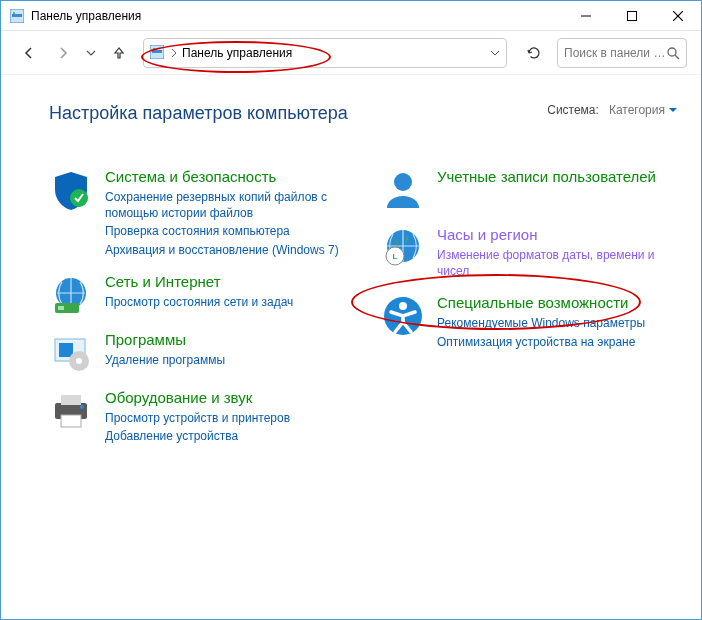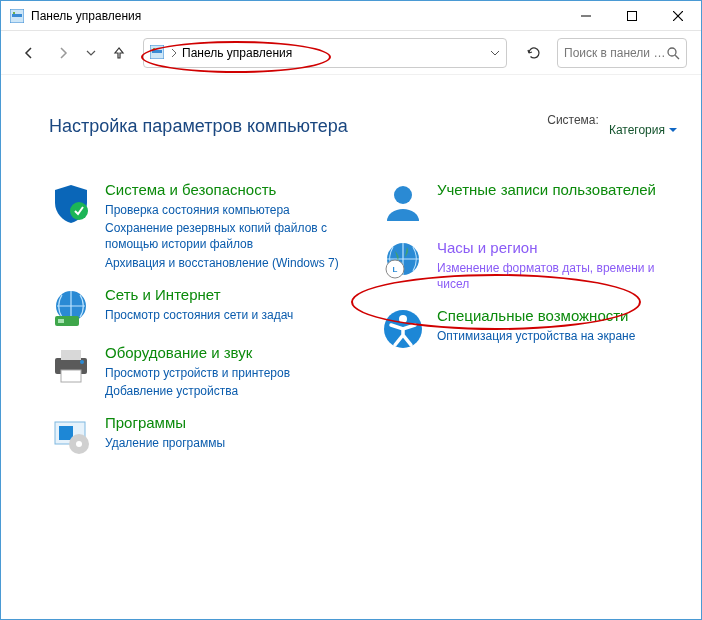--- a/index.html
+++ b/index.html
@@ -82,37 +82,36 @@
   }
   .search-box span { flex: 1; white-space: nowrap; overflow: hidden; text-overflow: ellipsis; }
   .search-box svg { flex-shrink: 0; }
 
   
   .content {
     padding: 28px 24px 20px 48px;
   }
   .content-header {
     display: flex;
-    align-items: flex-end;
+    align-items: flex-start;
     margin-bottom: 24px;
   }
   .page-title {
     font-size: 18px;
     color: #1a4780;
     font-weight: 400;
   }
   .view-block {
     margin-left: auto;
     font-size: 12px;
     color: #444;
     display: flex; align-items: center; gap: 10px;
   }
   .view-link {
-    color: #14532d;
-    margin-top: 20px;
+    color: #737373;
   }
   .view-link::after {
     content: "";
     display: inline-block;
     margin-left: 4px;
     border: 4px solid transparent;
     border-top-color: #1067c4;
     transform: translateY(2px);
   }
 
@@ -272,22 +271,22 @@
       <div class="category">
         <div class="cat-icon">
           <svg width="44" height="44" viewBox="0 0 44 44">
               <path d="M22 4 L38 9 L38 22 C38 32 30 40 22 42 C14 40 6 32 6 22 L6 9 Z" fill="#0a66b8"></path>
               <circle cx="30" cy="30" r="9" fill="#1cb556"></circle>
               <path d="M26 30 L29 33 L34 26" fill="none" stroke="#fff" stroke-width="2"></path>
             </svg>
         </div>
         <div class="cat-body">
           <div class="cat-title">Система и безопасность</div>
+          <span class="cat-link">Сохранение резервных копий файлов с помощью истории файлов</span>
           <span class="cat-link">Проверка состояния компьютера</span>
-          <span class="cat-link">Сохранение резервных копий файлов с помощью истории файлов</span>
           <span class="cat-link">Архивация и восстановление (Windows 7)</span>
         </div>
       </div>
 
       <div class="category">
         <div class="cat-icon">
           <svg width="44" height="44" viewBox="0 0 44 44">
               <circle cx="22" cy="20" r="15" fill="#2a8ad4"></circle>
               <path d="M8 20 h28 M22 5 v30 M13 9 a20 20 0 0 0 0 22 M31 9 a20 20 0 0 1 0 22" fill="none" stroke="#bde4ff" stroke-width="1.2"></path>
               <rect x="6" y="30" width="24" height="10" rx="2" fill="#3ea64a"></rect>
@@ -296,45 +295,45 @@
         </div>
         <div class="cat-body">
           <div class="cat-title">Сеть и Интернет</div>
           <span class="cat-link">Просмотр состояния сети и задач</span>
         </div>
       </div>
 
       <div class="category">
         <div class="cat-icon">
           <svg width="44" height="44" viewBox="0 0 44 44">
+              <rect x="6" y="8" width="30" height="22" fill="#e6f2fb" stroke="#7fb8e0"></rect>
+              <rect x="10" y="12" width="14" height="14" fill="#1d87d6"></rect>
+              <circle cx="30" cy="30" r="10" fill="#d0d0d0"></circle>
+              <circle cx="30" cy="30" r="3" fill="#fff"></circle>
+            </svg>
+        </div>
+        <div class="cat-body">
+          <div class="cat-title">Программы</div>
+          <span class="cat-link">Удаление программы</span>
+        </div>
+      </div>
+
+      <div class="category">
+        <div class="cat-icon">
+          <svg width="44" height="44" viewBox="0 0 44 44">
               <rect x="6" y="14" width="32" height="16" rx="2" fill="#5a5a5a"></rect>
               <rect x="12" y="6" width="20" height="10" fill="#d8d8d8"></rect>
               <rect x="12" y="26" width="20" height="12" fill="#fff" stroke="#aaa"></rect>
               <circle cx="33" cy="18" r="2" fill="#2a8ad4"></circle>
             </svg>
         </div>
         <div class="cat-body">
           <div class="cat-title">Оборудование и звук</div>
           <span class="cat-link">Просмотр устройств и принтеров</span>
           <span class="cat-link">Добавление устройства</span>
-        </div>
-      </div>
-
-      <div class="category">
-        <div class="cat-icon">
-          <svg width="44" height="44" viewBox="0 0 44 44">
-              <rect x="6" y="8" width="30" height="22" fill="#e6f2fb" stroke="#7fb8e0"></rect>
-              <rect x="10" y="12" width="14" height="14" fill="#1d87d6"></rect>
-              <circle cx="30" cy="30" r="10" fill="#d0d0d0"></circle>
-              <circle cx="30" cy="30" r="3" fill="#fff"></circle>
-            </svg>
-        </div>
-        <div class="cat-body">
-          <div class="cat-title">Программы</div>
-          <span class="cat-link">Удаление программы</span>
         </div>
       </div>
     </div>
 
     <div class="col">
 
       <div class="category">
         <div class="cat-icon">
           <svg width="44" height="44" viewBox="0 0 44 44">
               <circle cx="22" cy="14" r="9" fill="#2a8ad4"></circle>
@@ -366,20 +365,21 @@
       <div class="category">
         <div class="cat-icon">
           <svg width="44" height="44" viewBox="0 0 44 44">
               <circle cx="22" cy="22" r="19" fill="#1d87d6"></circle>
               <circle cx="22" cy="12" r="4" fill="#fff"></circle>
               <path d="M10 18 L22 22 L34 18 M22 22 L22 28 L14 38 M22 28 L30 38" stroke="#fff" stroke-width="3.5" stroke-linecap="round" fill="none"></path>
             </svg>
         </div>
         <div class="cat-body">
           <div class="cat-title">Специальные возможности</div>
+          <span class="cat-link">Рекомендуемые Windows параметры</span>
           <span class="cat-link">Оптимизация устройства на экране</span>
         </div>
       </div>
     </div>
   </div>
 </div>
 
 <div class="ellipse e1"></div>
 <div class="ellipse e2"></div>
 

